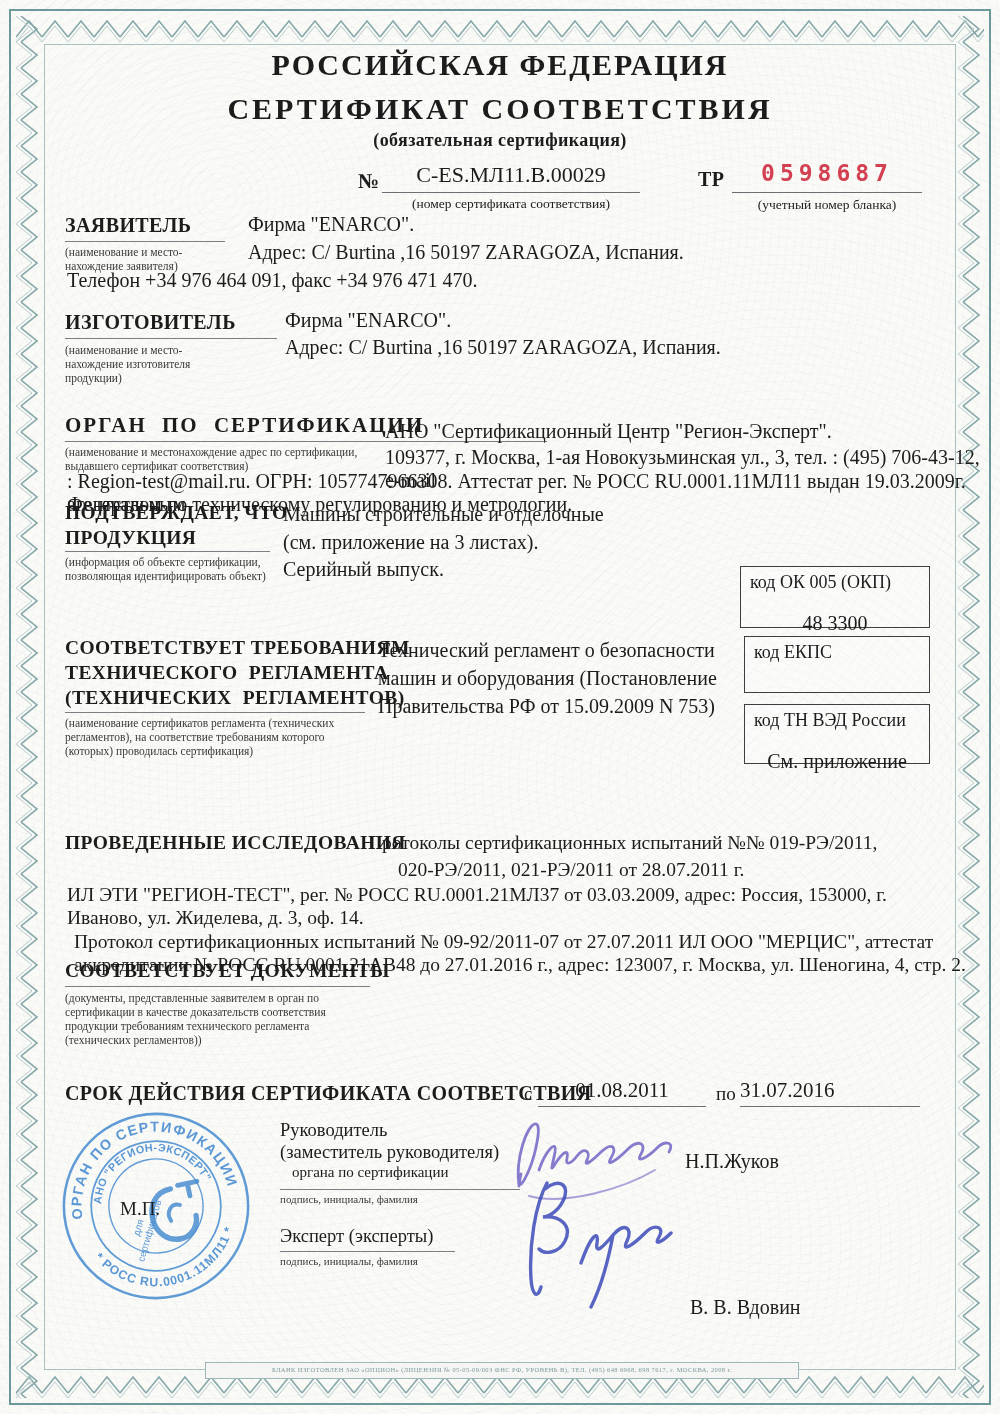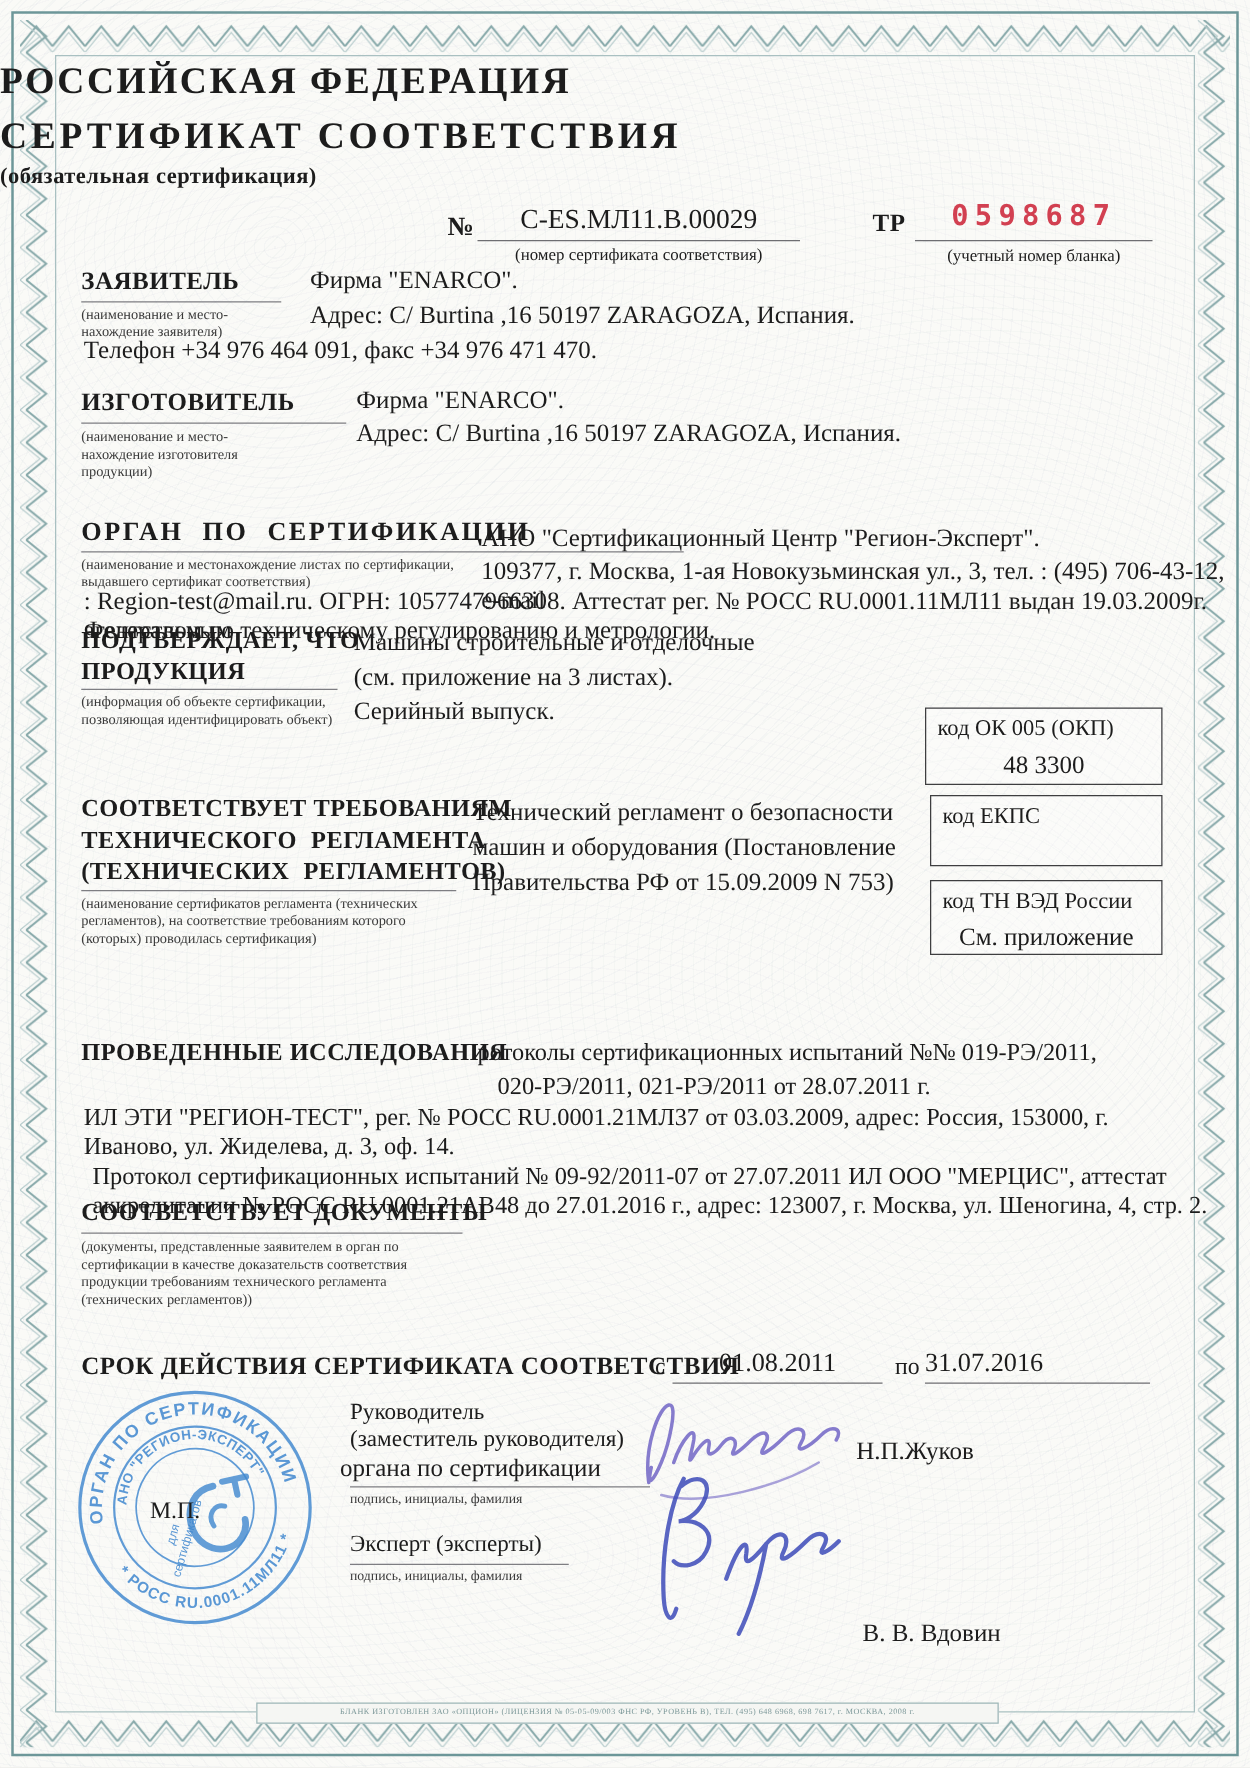--- a/index.html
+++ b/index.html
@@ -6,31 +6,31 @@
   #cert{
     position:relative;width:1000px;height:1414px;margin:0 auto;
     background-color:#fafaf7;
     background-image:
       repeating-radial-gradient(circle at 22% 14%, rgba(110,130,175,.045) 0 1px, transparent 1px 8px),
       repeating-radial-gradient(circle at 78% 55%, rgba(110,155,145,.04) 0 1px, transparent 1px 9px),
       repeating-radial-gradient(circle at 45% 88%, rgba(135,120,175,.035) 0 1px, transparent 1px 10px);
     font-family:"Liberation Serif","DejaVu Serif",serif;color:#1c1c1c;overflow:hidden;
   }
   .abs{position:absolute;}
-  .ctr{left:0;width:1000px;}
+  .ctr{left:0;width:1000px;text-align:center;}
   .lbl{font-weight:bold;letter-spacing:.4px;}
   .fine{font-size:11.5px;color:#3a3a3a;line-height:1.18;}
   .val{font-size:20px;}
   .rule{position:absolute;height:1px;background:#7e7e82;}
   .frame-outer{position:absolute;inset:9px;border:2px solid #6d9799;pointer-events:none;}
   .frame-inner{position:absolute;inset:44px;border:1px solid #a9c0c1;pointer-events:none;}
   .bz{position:absolute;pointer-events:none;}
   .codebox{position:absolute;border:1.4px solid #3e3e40;background:rgba(255,255,255,.25);}
   .codebox .cb-label{font-size:18px;padding:5px 0 0 9px;}
-  .codebox .cb-value{font-size:20px;text-align:center;margin-top:8px;}
+  .codebox .cb-value{font-size:20px;text-align:center;margin-top:19px;}
   .serial{font-family:"DejaVu Sans Mono","Liberation Mono",monospace;font-weight:bold;letter-spacing:5px;}
   .uline{border-bottom:1.2px solid #6e6e72;}
   .micro{
     position:absolute;left:205px;top:1362px;width:592px;height:15px;
     background:#f5f6f3;border:1px solid #9db7b8;overflow:hidden;
     font-size:6.5px;line-height:13px;text-align:center;color:#7c9899;
     letter-spacing:.4px;white-space:nowrap;
   }
 </style>
 </head>
@@ -88,21 +88,21 @@
   <div class="abs lbl" style="left:65px;top:311px;font-size:20px">ИЗГОТОВИТЕЛЬ</div>
   <div class="rule" style="left:65px;top:338px;width:212px"></div>
   <div class="abs fine" style="left:65px;top:344px">(наименование и место-</div>
   <div class="abs fine" style="left:65px;top:358px">нахождение изготовителя</div>
   <div class="abs fine" style="left:65px;top:372px">продукции)</div>
   <div class="abs val" style="left:285px;top:309px">Фирма "ENARCO".</div>
   <div class="abs val" style="left:285px;top:336px">Адрес: C/ Burtina ,16 50197 ZARAGOZA, Испания.</div>
 
   <div class="abs lbl" style="left:65px;top:413px;font-size:21px;letter-spacing:2px;word-spacing:8px">ОРГАН  ПО  СЕРТИФИКАЦИИ</div>
   <div class="rule" style="left:65px;top:441px;width:482px"></div>
-  <div class="abs fine" style="left:65px;top:446px">(наименование и местонахождение листах по сертификации,</div>
+  <div class="abs fine" style="left:65px;top:446px">(наименование и местонахождение адрес по сертификации,</div>
   <div class="abs fine" style="left:65px;top:460px">выдавшего сертификат соответствия)</div>
   <div class="abs val" style="left:385px;top:420px">АНО "Сертификационный Центр "Регион-Эксперт".</div>
   <div class="abs val" style="left:385px;top:446px">109377, г. Москва, 1-ая Новокузьминская ул., 3, тел. : (495) 706-43-12, e-mail</div>
   <div class="abs val" style="left:67px;top:470px">: Region-test@mail.ru. ОГРН: 1057747966308. Аттестат рег. № РОСС RU.0001.11МЛ11 выдан 19.03.2009г. Федеральным</div>
   <div class="abs val" style="left:67px;top:493px">агентством по техническому регулированию и метрологии.</div>
 
   <div class="abs lbl" style="left:65px;top:502px;font-size:19.5px">ПОДТВЕРЖДАЕТ, ЧТО</div>
   <div class="abs lbl" style="left:65px;top:527px;font-size:19.5px">ПРОДУКЦИЯ</div>
   <div class="rule" style="left:65px;top:551px;width:205px"></div>
   <div class="abs fine" style="left:65px;top:556px">(информация об объекте сертификации,</div>
@@ -151,21 +151,21 @@
   <div class="abs fine" style="left:65px;top:1034px">(технических регламентов))</div>
 
   <div class="abs lbl" style="left:65px;top:1082px;font-size:20px">СРОК ДЕЙСТВИЯ СЕРТИФИКАТА СООТВЕТСТВИЯ</div>
   <div class="abs" style="left:524px;top:1083px;font-size:19px">с</div>
   <div class="abs uline" style="left:538px;top:1078px;width:168px;height:28px;text-align:center;font-size:21px">01.08.2011</div>
   <div class="abs" style="left:716px;top:1083px;font-size:19px">по</div>
   <div class="abs uline" style="left:740px;top:1078px;width:180px;height:28px;font-size:21px">31.07.2016</div>
 
   <div class="abs" style="left:280px;top:1120px;font-size:18.5px">Руководитель</div>
   <div class="abs" style="left:280px;top:1142px;font-size:18.5px">(заместитель руководителя)</div>
-  <div class="abs" style="left:272px;top:1164px;font-size:20px">органа по сертификации</div>
+  <div class="abs" style="left:292px;top:1164px;font-size:15px">органа по сертификации</div>
   <div class="rule" style="left:280px;top:1189px;width:240px"></div>
   <div class="abs fine" style="left:280px;top:1193px;font-size:11px">подпись, инициалы, фамилия</div>
   <div class="abs" style="left:685px;top:1150px;font-size:20px">Н.П.Жуков</div>
 
   <div class="abs" style="left:280px;top:1226px;font-size:18.5px">Эксперт (эксперты)</div>
   <div class="rule" style="left:280px;top:1251px;width:175px"></div>
   <div class="abs fine" style="left:280px;top:1255px;font-size:11px">подпись, инициалы, фамилия</div>
   <div class="abs" style="left:690px;top:1296px;font-size:20px">В. В. Вдовин</div>
 
   <svg class="abs" style="left:505px;top:1108px;width:190px;height:100px" viewBox="0 0 190 100">

